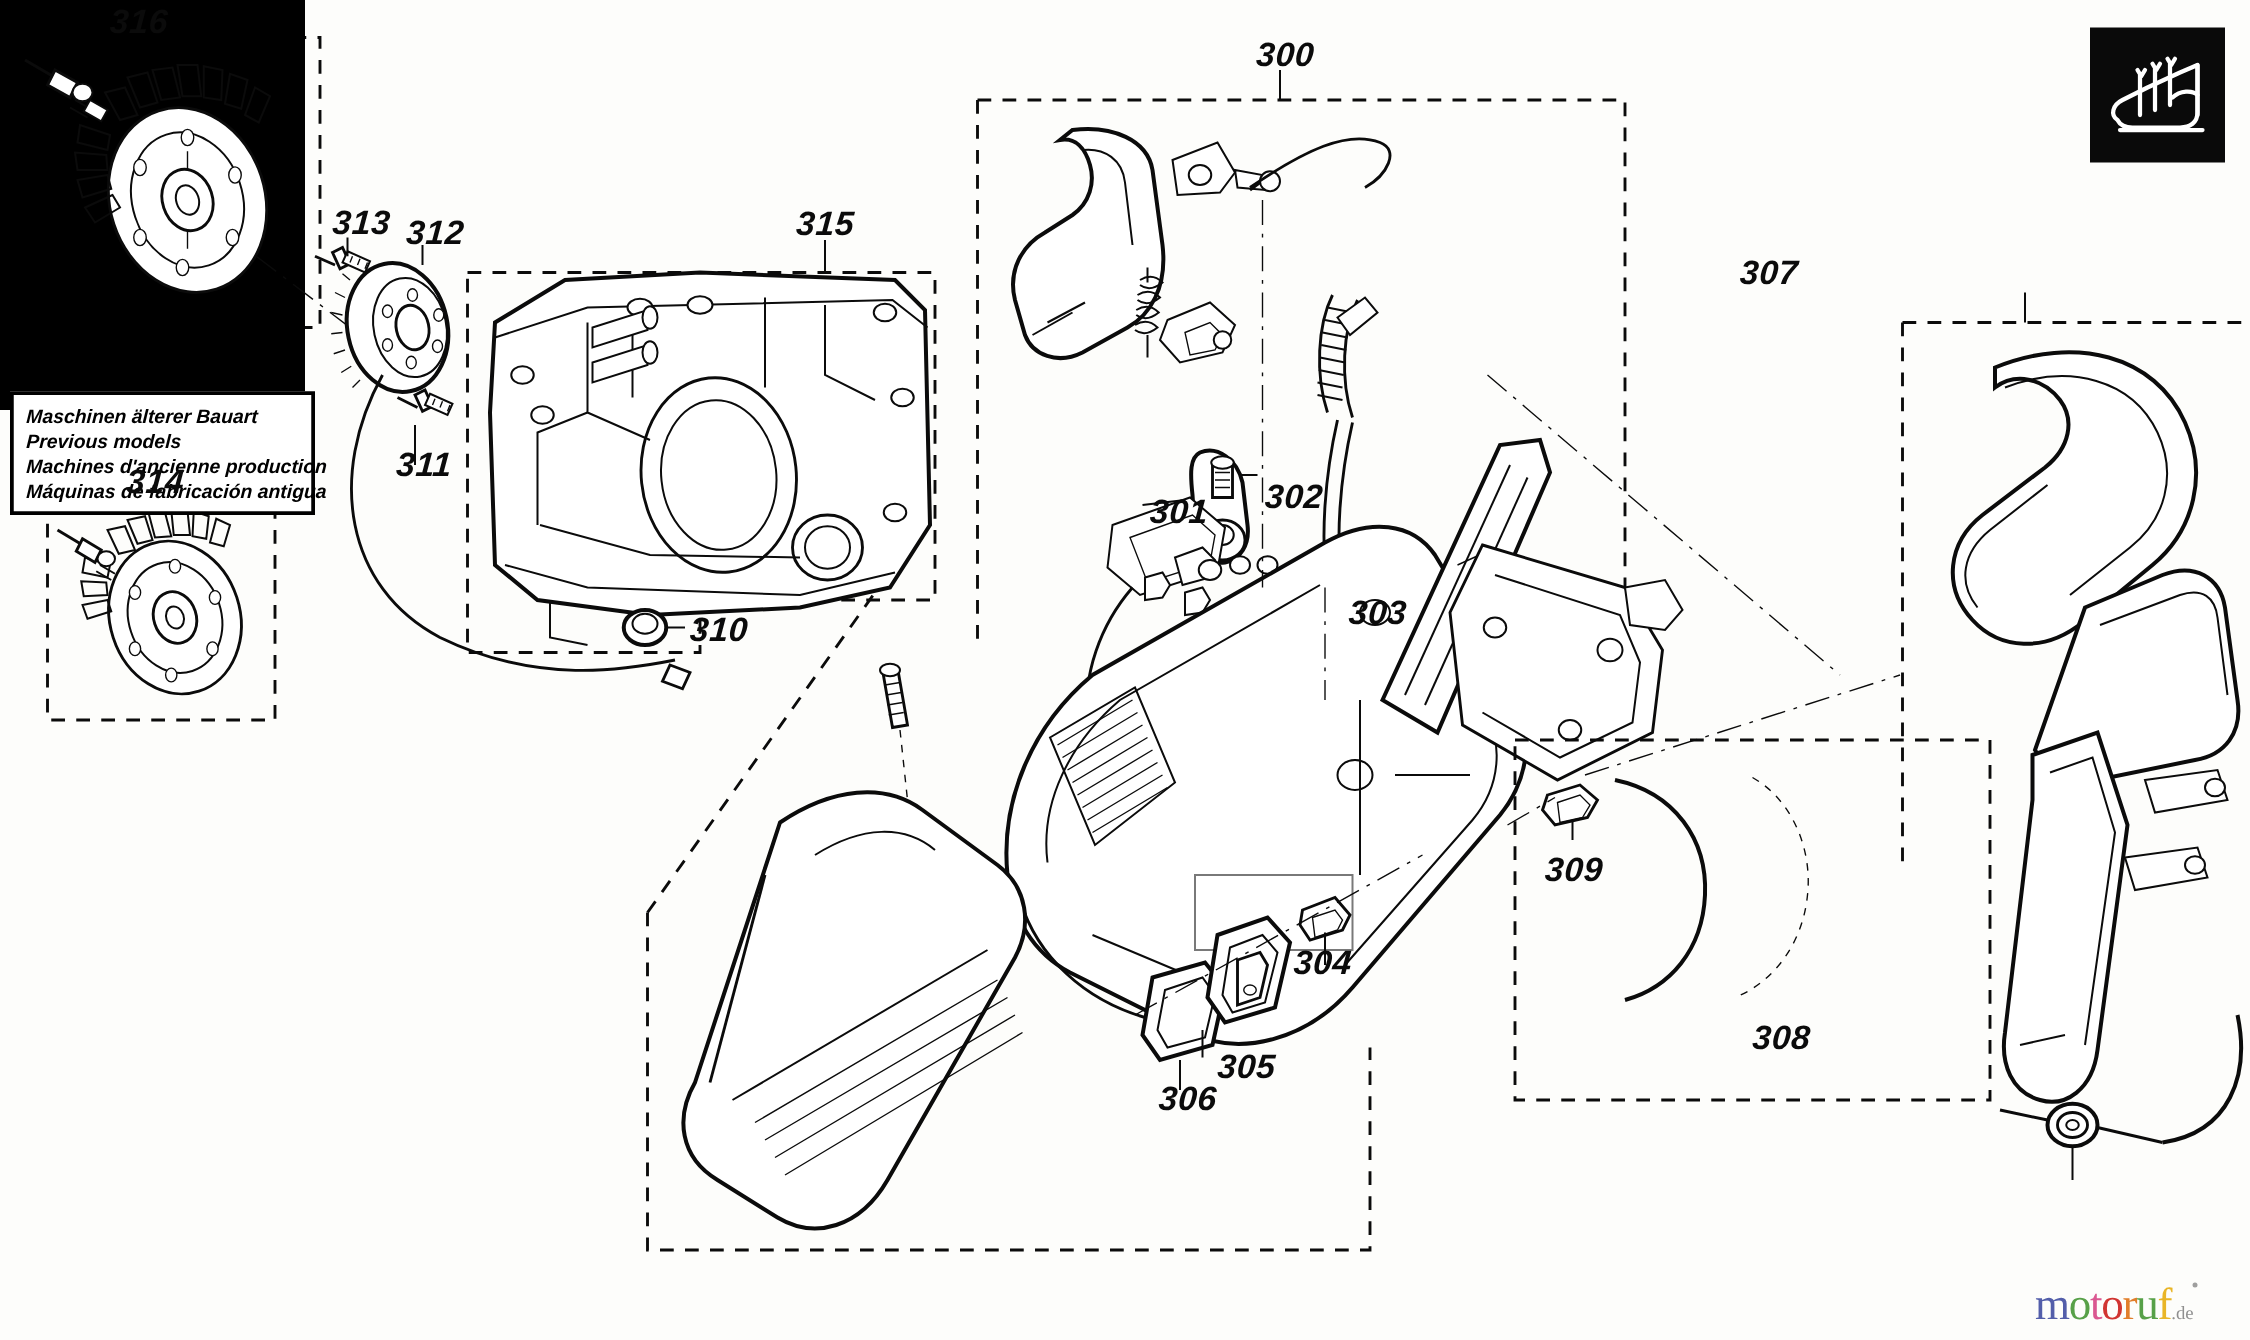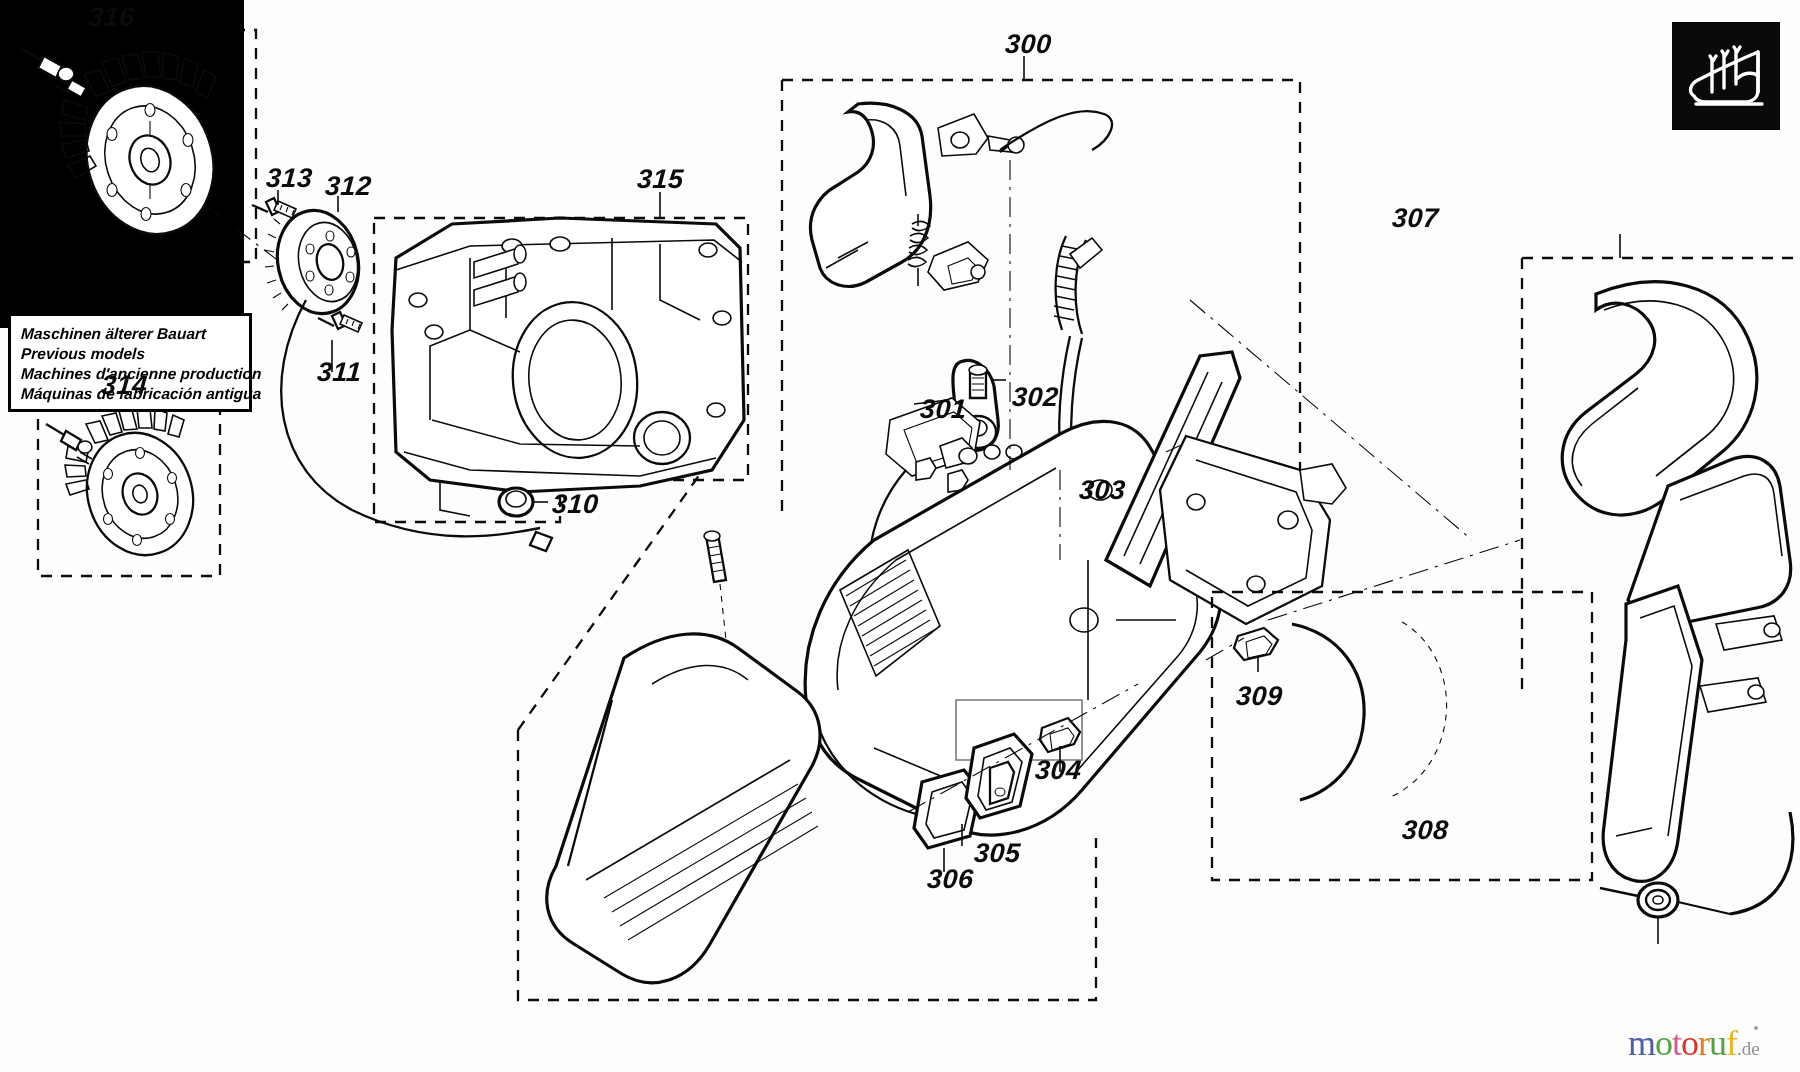--- a/index.html
+++ b/index.html
@@ -24,21 +24,21 @@
   .inset{position:absolute;border:3px solid #000;background:transparent;box-sizing:border-box;}
   
   #logo-badge{position:absolute;left:1672px;top:22px;width:108px;height:108px;
               background:#0a0a0a;}
   #logo-badge svg{display:block;width:108px;height:108px;}
   
   #watermark{position:absolute;left:1628px;top:1022px;font-size:36px;
              font-family:"Liberation Serif","DejaVu Serif",serif;
              letter-spacing:-1px;white-space:nowrap;opacity:.95;}
   #watermark .ch{display:inline-block;}
-  #watermark .sfx{font-size:19px;color:#8a8a8a;letter-spacing:0;}
+  #watermark .sfx{font-size:15px;color:#8a8a8a;letter-spacing:0;}
   #watermark .dot{position:absolute;left:126px;top:4px;width:4px;height:4px;
              border-radius:50%;background:#9a9a9a;}
 </style>
 </head>
 <body>
 
 <div id="sheet">
 
   <svg class="layer" viewBox="0 0 1800 1072" aria-hidden="true">
     <defs>

